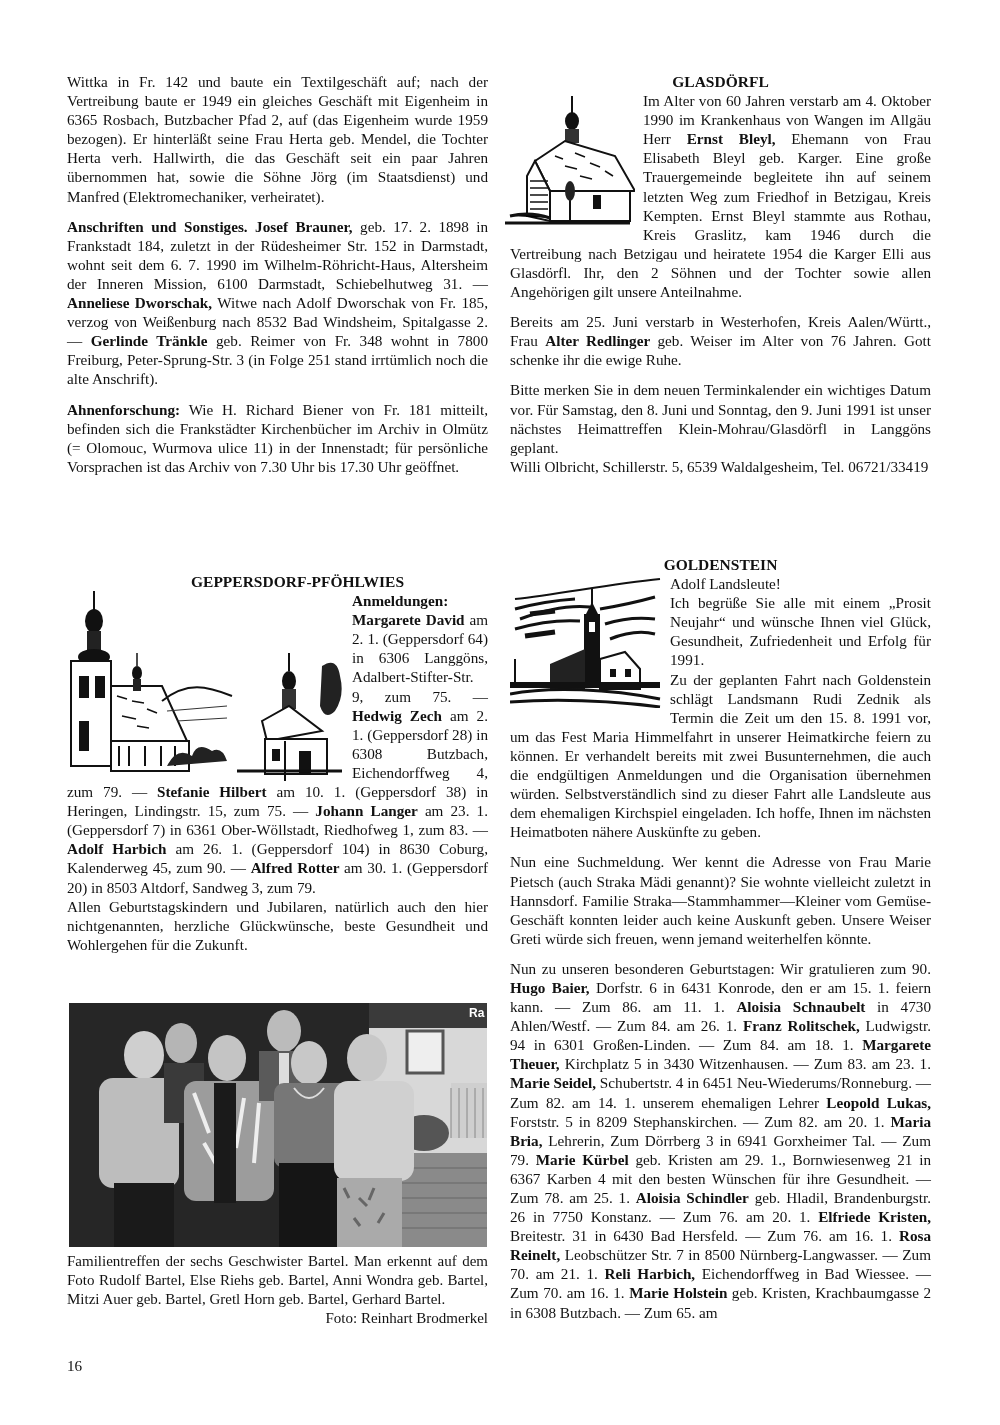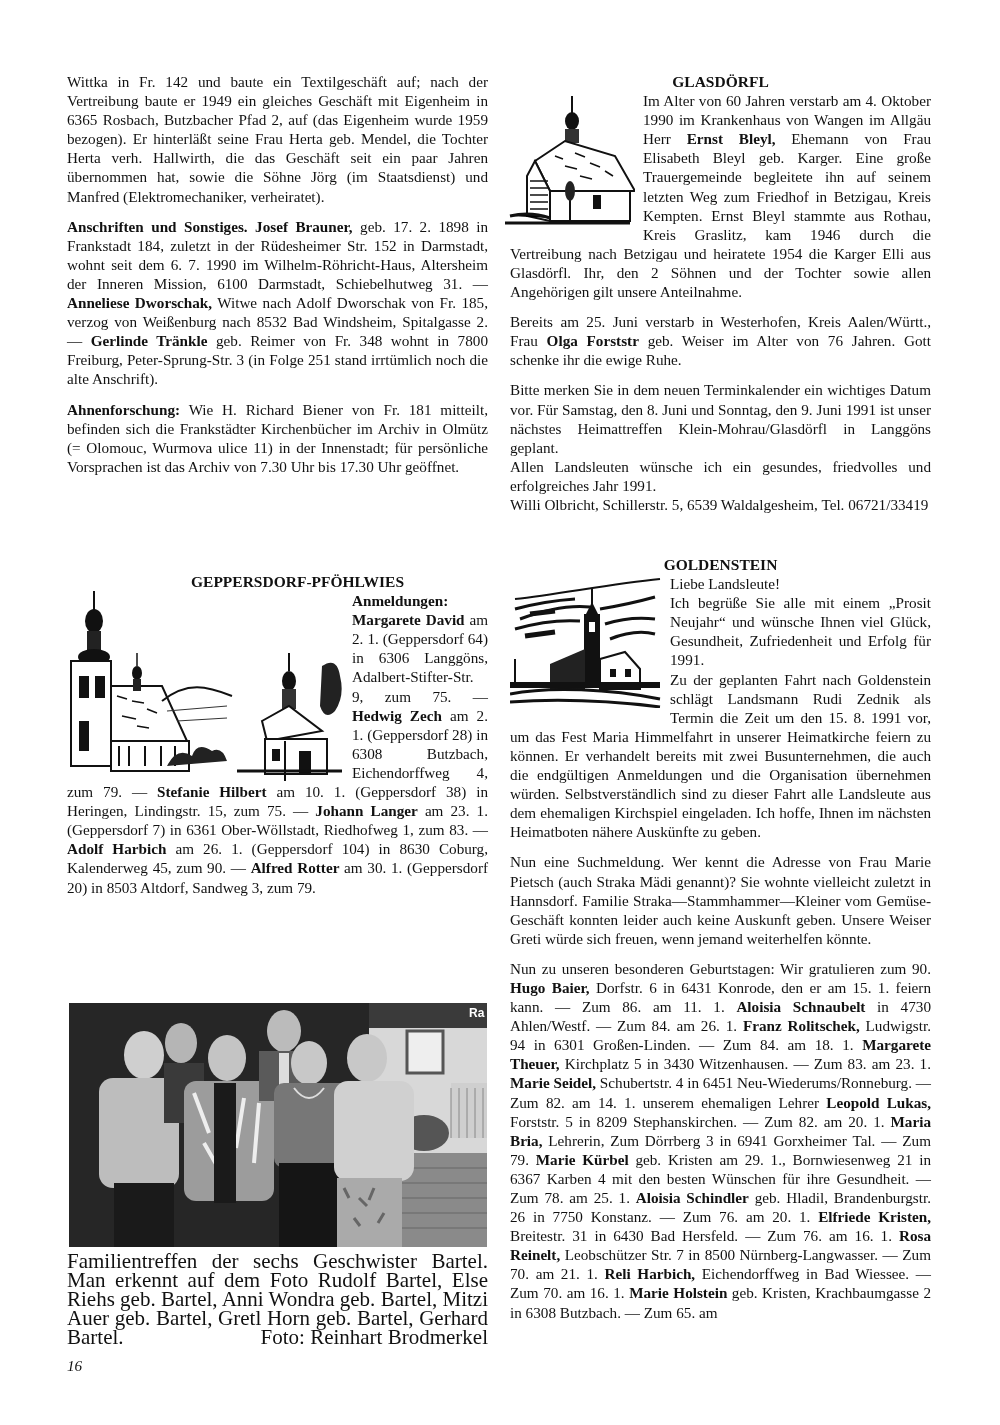--- a/index.html
+++ b/index.html
@@ -8,22 +8,22 @@
   .col { position: absolute; font-size: 15.2px; line-height: 19.1px; text-align: justify; hyphens: manual; }
   .col-left { left: 67px; top: 72px; width: 421px; }
   .col-right { left: 510px; top: 72px; width: 421px; font-family: Liberation Serif, serif; }
   p { margin: 0; }
   .gap { margin-top: 11px; }
   b { font-weight: bold; }
   .heading { font-weight: bold; font-size: 15.5px; text-align: center; margin: 0; }
   .illus { float: left; background: #fff; }
   svg { display: block; }
   .photo { position: absolute; left: 69px; top: 1003px; width: 418px; height: 244px; background: #ec4899; overflow: hidden; }
-  .caption { position: absolute; left: 67px; top: 1252px; width: 421px; font-size: 21px; line-height: 19.1px; text-align: justify; }
-  .pagenum { position: absolute; left: 67px; top: 1357px; font-size: 15.2px; font-style: italic; }
+  .caption { position: absolute; left: 67px; top: 1252px; width: 421px; font-size: 15px; line-height: 19.1px; text-align: justify; }
+  .pagenum { position: absolute; left: 67px; top: 1357px; font-size: 15.2px; }
   .photo-credit { float: right; margin-left: 14px; }
   .geppers-block { position: absolute; left: 67px; top: 572px; width: 421px; font-size: 15.2px; line-height: 19.1px; text-align: justify; }
   .golden-block { position: absolute; left: 510px; top: 555px; width: 421px; font-size: 15.2px; line-height: 19.1px; text-align: justify; }
 </style>
 </head>
 <body>
 
 <div class="col col-left">
   <p>Wittka in Fr. 142 und baute ein Textilgeschäft auf; nach der Vertreibung baute er 1949 ein gleiches Geschäft mit Eigenheim in 6365 Rosbach, Butzbacher Pfad 2, auf (das Eigenheim wurde 1959 bezogen). Er hinterläßt seine Frau Herta geb. Mendel, die Tochter Herta verh. Hallwirth, die das Geschäft seit ein paar Jahren übernommen hat, sowie die Söhne Jörg (im Staatsdienst) und Manfred (Elektromechaniker, verheiratet).</p>
   <p class="gap"><b>Anschriften und Sonstiges.</b> <b>Josef Brauner,</b><span> geb. 17. 2. 1898 in Frankstadt 184, zuletzt in der Rüdesheimer Str. 152 in Darmstadt, wohnt seit dem 6. 7. 1990 im Wilhelm-Röhricht-Haus, Altersheim der Inneren Mission, 6100 Darmstadt, Schiebelhutweg 31. — </span><b>Anneliese Dworschak,</b><span> Witwe nach Adolf Dworschak von Fr. 185, verzog von Weißenburg nach 8532 Bad Windsheim, Spitalgasse 2. — </span><b>Gerlinde Tränkle</b><span> geb. Reimer von Fr. 348 wohnt in 7800 Freiburg, Peter-Sprung-Str. 3 (in Folge 251 stand irrtümlich noch die alte Anschrift).</span></p>
@@ -66,20 +66,21 @@
       <rect x="232" y="160" width="12" height="22" fill="#111"></rect>
       <rect x="205" y="158" width="8" height="12" fill="#111"></rect>
       <path d="M170,180 h105" stroke="#111" stroke-width="3"></path>
 
       <path d="M255,75 q15,-10 18,10 q5,20 -5,35 q-10,10 -15,-5 z" fill="#222"></path>
       <line x1="218" y1="150" x2="218" y2="190" stroke="#111" stroke-width="2"></line>
     </svg>
   </div>
   <p><b>Anmeldungen:</b></p>
   <p><b>Margarete David</b><span> am 2. 1. (Geppersdorf 64) in 6306 Langgöns, Adalbert-Stifter-Str. 9, zum 75. — </span><b>Hedwig Zech</b><span> am 2. 1. (Geppersdorf 28) in 6308 Butzbach, Eichendorffweg 4, zum 79. — </span><b>Stefanie Hilbert</b><span> am 10. 1. (Geppersdorf 38) in Heringen, Lindingstr. 15, zum 75. — </span><b>Johann Langer</b><span> am 23. 1. (Geppersdorf 7) in 6361 Ober-Wöllstadt, Riedhofweg 1, zum 83. — </span><b>Adolf Harbich</b><span> am 26. 1. (Geppersdorf 104) in 8630 Coburg, Kalenderweg 45, zum 90. — </span><b>Alfred Rotter</b><span> am 30. 1. (Geppersdorf 20) in 8503 Altdorf, Sandweg 3, zum 79.</span></p>
+  <p>Allen Geburtstagskindern und Jubilaren, natürlich auch den hier nichtgenannten, herzliche Glückwünsche, beste Gesundheit und Wohlergehen für die Zukunft.</p>
 </div>
 
 <div class="photo">
   <svg width="418" height="244" viewBox="0 0 418 244">
     <rect width="418" height="244" fill="#262626"></rect>
 
     <rect x="300" y="0" width="118" height="244" fill="#d8d8d8"></rect>
     <rect x="300" y="0" width="118" height="25" fill="#3a3a3a"></rect>
     <rect x="338" y="28" width="36" height="42" fill="#eee" stroke="#555" stroke-width="3"></rect>
     <rect x="382" y="80" width="36" height="55" fill="#cfcfcf"></rect>
@@ -136,23 +137,22 @@
       <polygon points="30,70 45,100 45,130 22,125 22,85" fill="#fff" stroke="#111" stroke-width="2"></polygon>
       <path d="M25,90 h18 M25,97 h18 M25,104 h18 M25,111 h18 M25,118 h18" stroke="#111" stroke-width="1.5"></path>
       <rect x="45" y="100" width="80" height="30" fill="#fff" stroke="#111" stroke-width="2"></rect>
       <rect x="88" y="104" width="8" height="14" fill="#111"></rect>
       <line x1="65" y1="100" x2="65" y2="130" stroke="#111" stroke-width="2"></line>
       <ellipse cx="65" cy="100" rx="5" ry="10" fill="#222"></ellipse>
       <path d="M0,132 h125 M5,125 q20,-5 40,2" stroke="#111" stroke-width="3"></path>
     </svg>
   </div>
   <p><span>Im Alter von 60 Jahren verstarb am 4. Oktober 1990 im Krankenhaus von Wangen im Allgäu Herr </span><b>Ernst Bleyl,</b><span> Ehemann von Frau Elisabeth Bleyl geb. Karger. Eine große Trauergemeinde begleitete ihn auf seinem letzten Weg zum Friedhof in Betzigau, Kreis Kempten. Ernst Bleyl stammte aus Rothau, Kreis Graslitz, kam 1946 durch die Vertreibung nach Betzigau und heiratete 1954 die Karger Elli aus Glasdörfl. Ihr, den 2 Söhnen und der Tochter sowie allen Angehörigen gilt unsere Anteilnahme.</span></p>
-  <p class="gap"><span>Bereits am 25. Juni verstarb in Westerhofen, Kreis Aalen/Württ., Frau </span><b>Olga Forststr</b><span> geb. Weiser im Alter von 76 Jahren. Gott schenke ihr die ewige Ruhe.</span></p>
+  <p class="gap"><span>Bereits am 25. Juni verstarb in Westerhofen, Kreis Aalen/Württ., Frau </span><b>Alter Redlinger</b><span> geb. Weiser im Alter von 76 Jahren. Gott schenke ihr die ewige Ruhe.</span></p>
   <p class="gap">Bitte merken Sie in dem neuen Terminkalender ein wichtiges Datum vor. Für Samstag, den 8. Juni und Sonntag, den 9. Juni 1991 ist unser nächstes Heimattreffen Klein-Mohrau/Glasdörfl in Langgöns geplant.</p>
-  <p>Allen Landsleuten wünsche ich ein gesundes, friedvolles und erfolgreiches Jahr 1991.</p>
   <p>Willi Olbricht, Schillerstr. 5, 6539 Waldalgesheim, Tel. 06721/33419</p>
 </div>
 
 <div class="golden-block">
   <p class="heading" style="padding-left:0px">GOLDENSTEIN</p>
   <div class="illus" style="width:152px;height:134px;margin:0 8px 0 0;">
     <svg width="152" height="134" viewBox="0 0 152 134">
       <path d="M5,25 C50,20 100,10 150,5" stroke="#111" stroke-width="2" fill="none"></path>
       <path d="M5,35 q30,-8 60,-10 M10,45 q40,-15 70,-12 M5,55 q35,-10 65,-8 M90,35 q30,-5 55,-12 M95,50 q25,-8 50,-5 M100,65 q25,-10 45,-5" stroke="#111" stroke-width="3" fill="none"></path>
       <path d="M20,40 l25,-3 M15,62 l30,-4" stroke="#111" stroke-width="5"></path>
@@ -162,18 +162,18 @@
       <rect x="79" y="48" width="6" height="10" fill="#fff"></rect>
       <polygon points="40,90 75,75 75,115 40,115" fill="#222"></polygon>
       <polygon points="90,85 115,78 130,95 130,115 90,115" fill="#fff" stroke="#111" stroke-width="2"></polygon>
       <rect x="100" y="95" width="6" height="8" fill="#111"></rect>
       <rect x="115" y="95" width="6" height="8" fill="#111"></rect>
       <path d="M0,120 C40,112 100,115 150,125 M0,128 q70,-5 150,5" stroke="#111" stroke-width="3" fill="none"></path>
       <path d="M5,85 v25" stroke="#111" stroke-width="2"></path>
       <rect x="0" y="108" width="150" height="6" fill="#111"></rect>
     </svg>
   </div>
-  <p>Liebe Landsleute!</p>
+  <p>Adolf Landsleute!</p>
   <p>Ich begrüße Sie alle mit einem „Prosit Neujahr“ und wünsche Ihnen viel Glück, Gesundheit, Zufriedenheit und Erfolg für 1991.</p>
   <p>Zu der geplanten Fahrt nach Goldenstein schlägt Landsmann Rudi Zednik als Termin die Zeit um den 15. 8. 1991 vor, um das Fest Maria Himmelfahrt in unserer Heimatkirche feiern zu können. Er verhandelt bereits mit zwei Busunternehmen, die auch die endgültigen Anmeldungen und die Organisation übernehmen würden. Selbstverständlich sind zu dieser Fahrt alle Landsleute aus dem ehemaligen Kirchspiel eingeladen. Ich hoffe, Ihnen im nächsten Heimatboten nähere Auskünfte zu geben.</p>
   <p class="gap">Nun eine Suchmeldung. Wer kennt die Adresse von Frau Marie Pietsch (auch Straka Mädi genannt)? Sie wohnte vielleicht zuletzt in Hannsdorf. Familie Straka—Stammhammer—Kleiner vom Gemüse-Geschäft konnten leider auch keine Auskunft geben. Unsere Weiser Greti würde sich freuen, wenn jemand weiterhelfen könnte.</p>
   <p class="gap"><span>Nun zu unseren besonderen Geburtstagen: Wir gratulieren zum 90. </span><b>Hugo Baier,</b><span> Dorfstr. 6 in 6431 Konrode, den er am 15. 1. feiern kann. — Zum 86. am 11. 1. </span><b>Aloisia Schnaubelt</b><span> in 4730 Ahlen/Westf. — Zum 84. am 26. 1. </span><b>Franz Rolitschek,</b><span> Ludwigstr. 94 in 6301 Großen-Linden. — Zum 84. am 18. 1. </span><b>Margarete Theuer,</b><span> Kirchplatz 5 in 3430 Witzenhausen. — Zum 83. am 23. 1. </span><b>Marie Seidel,</b><span> Schubertstr. 4 in 6451 Neu-Wiederums/Ronneburg. — Zum 82. am 14. 1. unserem ehemaligen Lehrer </span><b>Leopold Lukas,</b><span> Forststr. 5 in 8209 Stephanskirchen. — Zum 82. am 20. 1. </span><b>Maria Bria,</b><span> Lehrerin, Zum Dörrberg 3 in 6941 Gorxheimer Tal. — Zum 79. </span><b>Marie Kürbel</b><span> geb. Kristen am 29. 1., Bornwiesenweg 21 in 6367 Karben 4 mit den besten Wünschen für ihre Gesundheit. — Zum 78. am 25. 1. </span><b>Aloisia Schindler</b><span> geb. Hladil, Brandenburgstr. 26 in 7750 Konstanz. — Zum 76. am 20. 1. </span><b>Elfriede Kristen,</b><span> Breitestr. 31 in 6430 Bad Hersfeld. — Zum 76. am 16. 1. </span><b>Rosa Reinelt,</b><span> Leobschützer Str. 7 in 8500 Nürnberg-Langwasser. — Zum 70. am 21. 1. </span><b>Reli Harbich,</b><span> Eichendorffweg in Bad Wiessee. — Zum 70. am 16. 1. </span><b>Marie Holstein</b><span> geb. Kristen, Krachbaumgasse 2 in 6308 Butzbach. — Zum 65. am</span></p>
 </div>
 
 </body></html>

